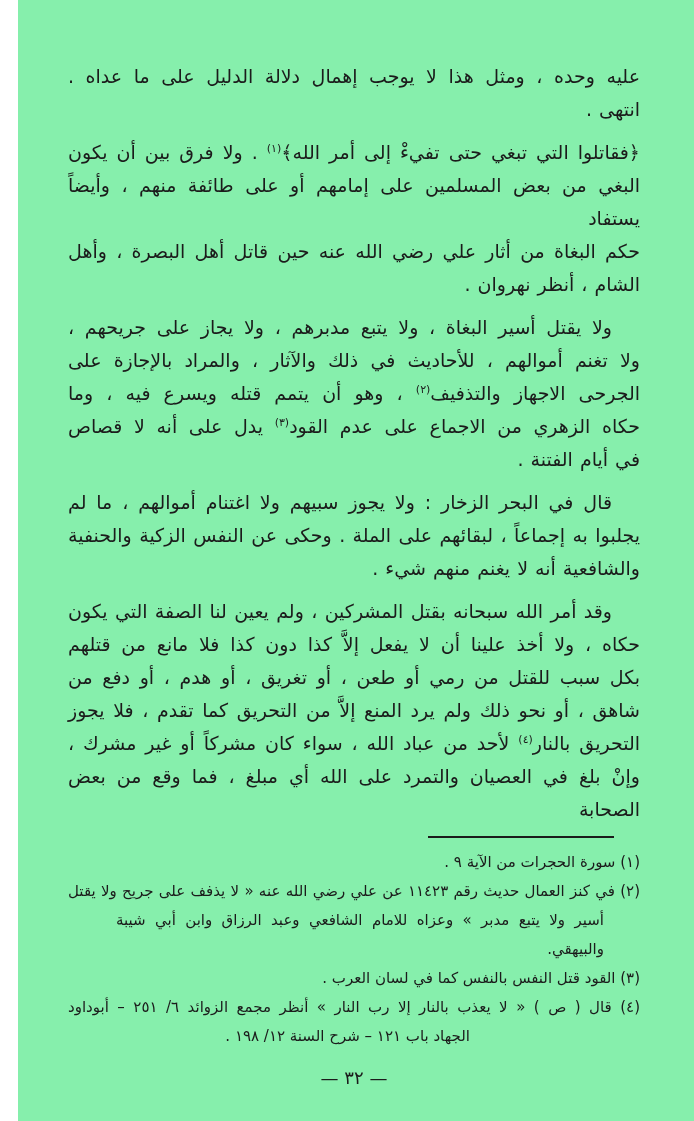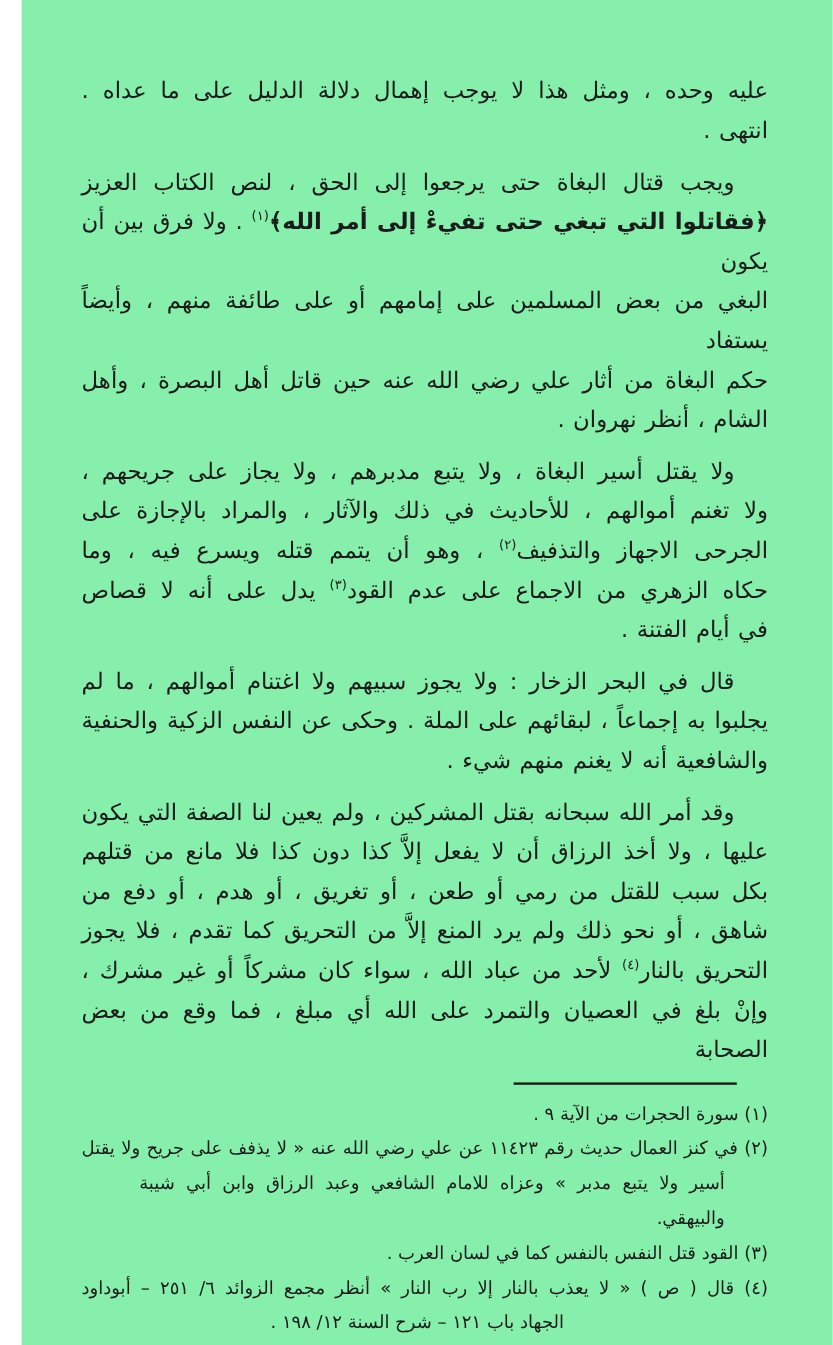--- a/index.html
+++ b/index.html
@@ -25,21 +25,21 @@
   }
   .para { margin: 0 0 10px 0; }
   .line {
     display: block;
     text-align: justify;
     text-align-last: justify;
     word-spacing: 1px;
   }
   .line.end { text-align-last: right; }
   .line.ind { padding-right: 28px; }
-  .verse { font-weight: bold; }
+  .verse { font-weight: normal; }
   .fnref {
     font-size: 11px;
     vertical-align: super;
     line-height: 0;
   }
   .fn-divider {
     width: 186px;
     border-top: 2px solid #1b1b1b;
     margin: 7px 26px 10px auto;
     height: 0;
@@ -73,21 +73,20 @@
 <div class="page">
 
   <div class="body-text">
 
     <div class="para">
       <div class="line">عليه وحده ، ومثل هذا لا يوجب إهمال دلالة الدليل على ما عداه .</div>
       <div class="line end">انتهى .</div>
     </div>
 
     <div class="para">
-      <div class="line ind">ويجب قتال البغاة حتى يرجعوا إلى الحق ، لنص الكتاب العزيز</div>
       <div class="line"><span class="verse">﴿فقاتلوا التي تبغي حتى تفيءْ إلى أمر الله﴾</span><span class="fnref">(١)</span><span> . ولا فرق بين أن يكون</span></div>
       <div class="line">البغي من بعض المسلمين على إمامهم أو على طائفة منهم ، وأيضاً يستفاد</div>
       <div class="line">حكم البغاة من أثار علي رضي الله عنه حين قاتل أهل البصرة ، وأهل</div>
       <div class="line end">الشام ، أنظر نهروان .</div>
     </div>
 
     <div class="para">
       <div class="line ind">ولا يقتل أسير البغاة ، ولا يتبع مدبرهم ، ولا يجاز على جريحهم ،</div>
       <div class="line">ولا تغنم أموالهم ، للأحاديث في ذلك والآثار ، والمراد بالإجازة على</div>
       <div class="line"><span>الجرحى الاجهاز والتذفيف</span><span class="fnref">(٢)</span><span> ، وهو أن يتمم قتله ويسرع فيه ، وما</span></div>
@@ -96,21 +95,21 @@
     </div>
 
     <div class="para">
       <div class="line ind">قال في البحر الزخار :  ولا يجوز سبيهم ولا اغتنام أموالهم ، ما لم</div>
       <div class="line">يجلبوا به إجماعاً ، لبقائهم على الملة . وحكى عن النفس الزكية والحنفية</div>
       <div class="line end">والشافعية أنه لا يغنم منهم شيء .</div>
     </div>
 
     <div class="para">
       <div class="line ind">وقد أمر الله سبحانه بقتل المشركين ، ولم يعين لنا الصفة التي يكون</div>
-      <div class="line">عليها ، ولا أخذ الرزاق أن لا يفعل إلاَّ كذا دون كذا فلا مانع من قتلهم</div>
+      <div class="line">حكاه ، ولا أخذ علينا أن لا يفعل إلاَّ كذا دون كذا فلا مانع من قتلهم</div>
       <div class="line">بكل سبب للقتل من رمي أو طعن ، أو تغريق ، أو هدم ، أو دفع من</div>
       <div class="line">شاهق ، أو نحو ذلك ولم يرد المنع إلاَّ من التحريق كما تقدم ، فلا يجوز</div>
       <div class="line"><span>التحريق بالنار</span><span class="fnref">(٤)</span><span> لأحد من عباد الله ، سواء كان مشركاً أو غير مشرك ،</span></div>
       <div class="line">وإنْ بلغ في العصيان والتمرد على الله أي مبلغ ، فما وقع من بعض الصحابة</div>
     </div>
 
   </div>
 
   <div class="fn-divider"></div>
 

